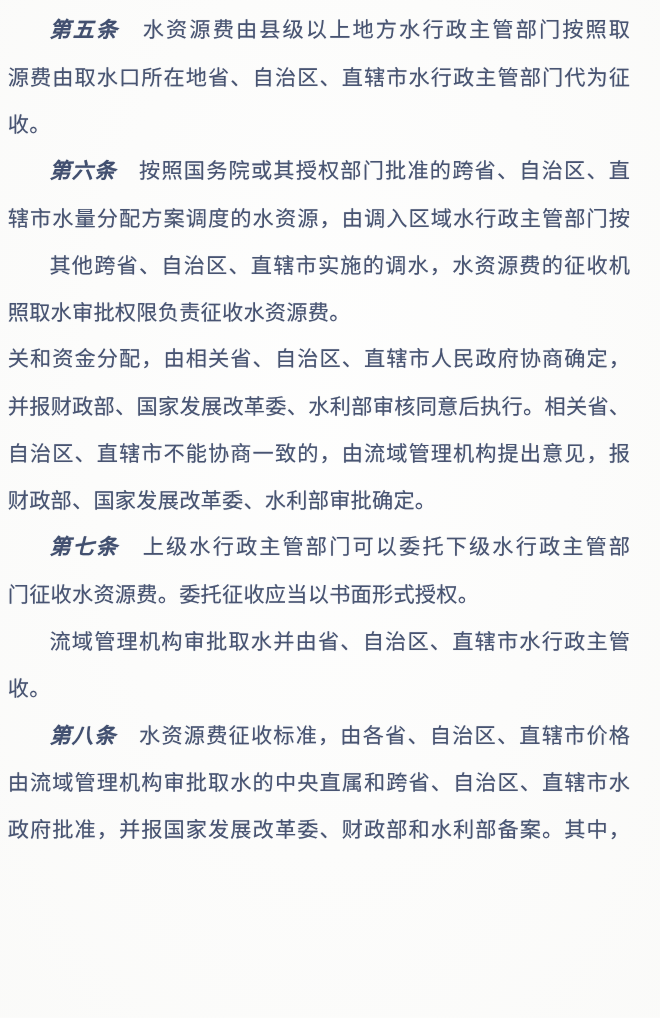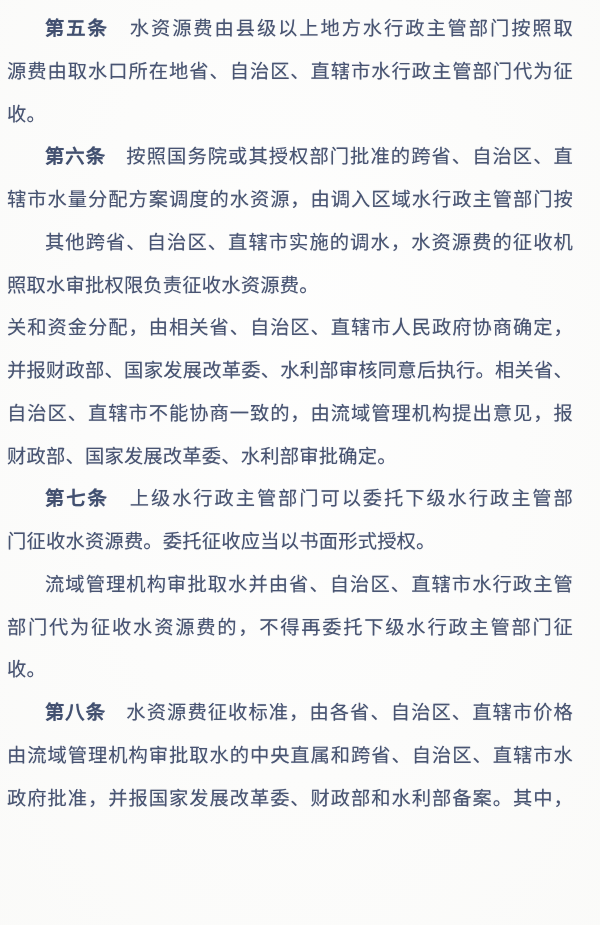--- a/index.html
+++ b/index.html
@@ -39,20 +39,21 @@
   }
   .line.fill {
     text-align-last: justify;
   }
   .line.indent {
     text-indent: 38px;
   }
   .line b {
     font-weight: 700;
     color: #425070;
+    font-style: italic;
   }
 </style>
 </head>
 <body>
 
 <div class="scan-page">
   <div class="doc">
       <div class="line indent fill"><b>第五条</b><span>　水资源费由县级以上地方水行政主管部门按照取</span></div>
       <div class="line fill"><span>源费由取水口所在地省、自治区、直辖市水行政主管部门代为征</span></div>
       <div class="line"><span>收。</span></div>
@@ -60,19 +61,18 @@
       <div class="line fill"><span>辖市水量分配方案调度的水资源，由调入区域水行政主管部门按</span></div>
       <div class="line indent fill"><span>其他跨省、自治区、直辖市实施的调水，水资源费的征收机</span></div>
       <div class="line"><span>照取水审批权限负责征收水资源费。</span></div>
       <div class="line fill"><span>关和资金分配，由相关省、自治区、直辖市人民政府协商确定，</span></div>
       <div class="line fill"><span>并报财政部、国家发展改革委、水利部审核同意后执行。相关省、</span></div>
       <div class="line fill"><span>自治区、直辖市不能协商一致的，由流域管理机构提出意见，报</span></div>
       <div class="line"><span>财政部、国家发展改革委、水利部审批确定。</span></div>
       <div class="line indent fill"><b>第七条</b><span>　上级水行政主管部门可以委托下级水行政主管部</span></div>
       <div class="line"><span>门征收水资源费。委托征收应当以书面形式授权。</span></div>
       <div class="line indent fill"><span>流域管理机构审批取水并由省、自治区、直辖市水行政主管</span></div>
-      <div class="line fill"><span>部门代为征收水资源费的，不得再委托下级水行政主管部门征</span></div>
       <div class="line"><span>收。</span></div>
       <div class="line indent fill"><b>第八条</b><span>　水资源费征收标准，由各省、自治区、直辖市价格</span></div>
       <div class="line fill"><span>由流域管理机构审批取水的中央直属和跨省、自治区、直辖市水</span></div>
       <div class="line fill"><span>政府批准，并报国家发展改革委、财政部和水利部备案。其中，</span></div>
     </div>
 </div>
 
 </body></html>

